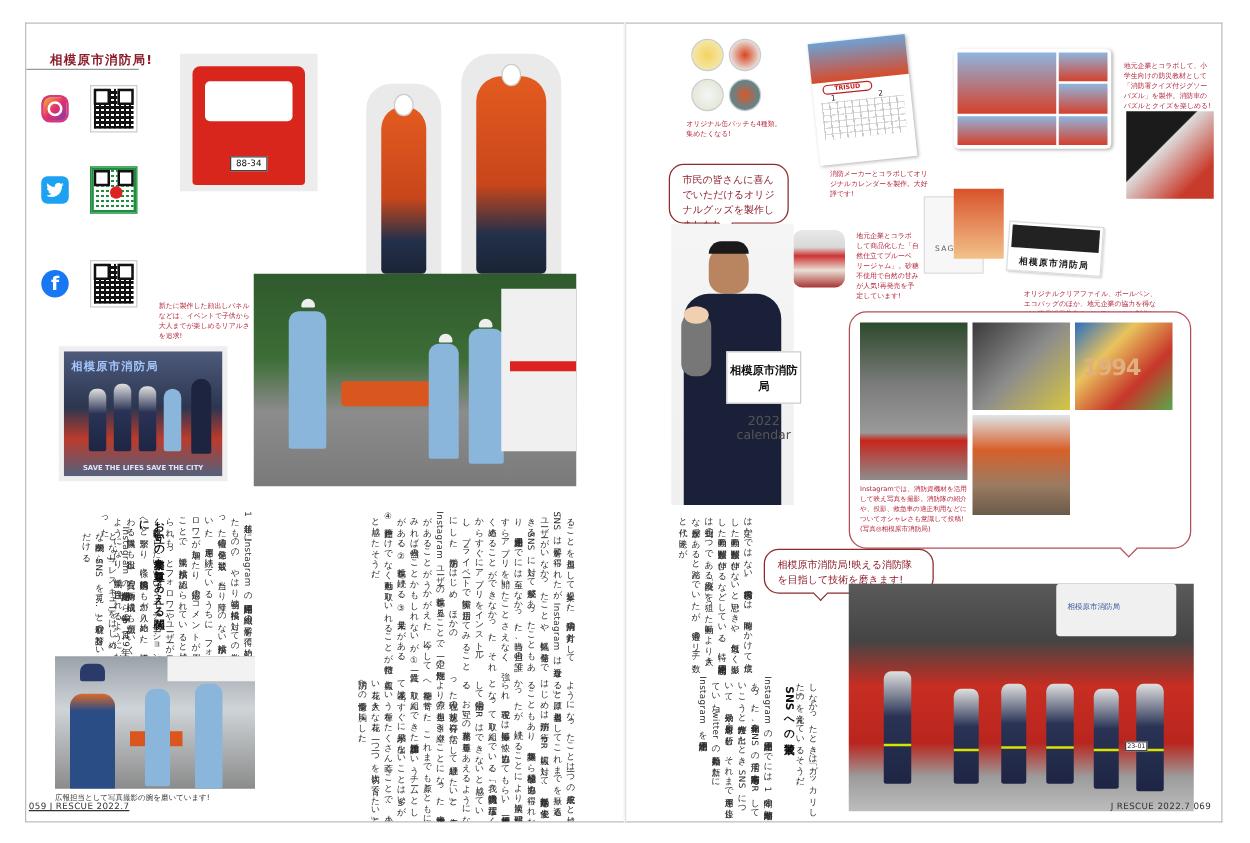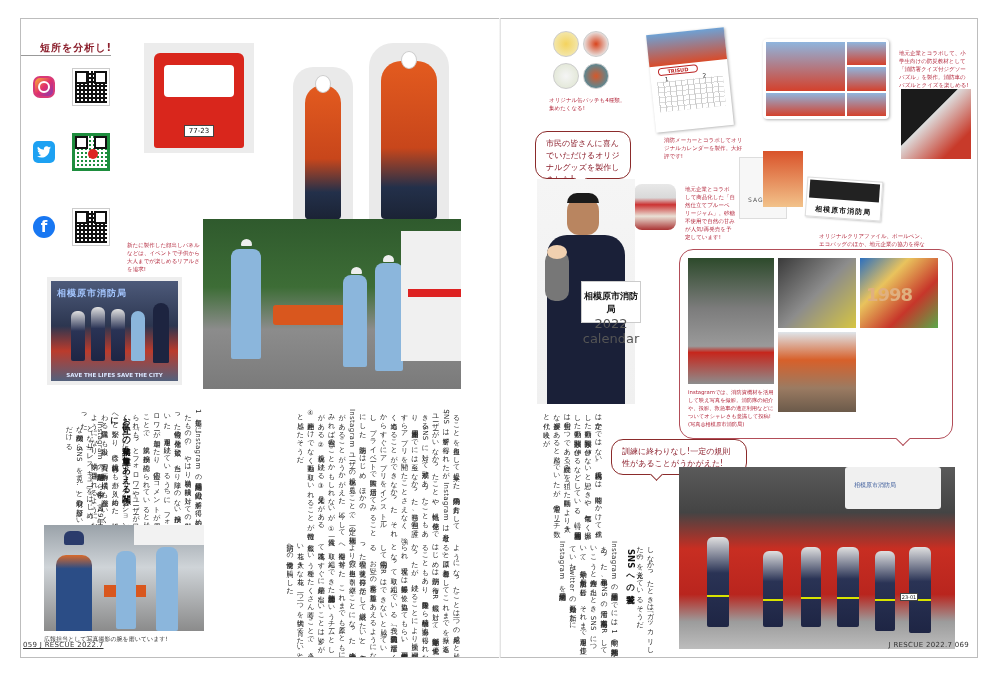--- a/index.html
+++ b/index.html
@@ -77,30 +77,30 @@
   .pamphlet { position: absolute; background: #fff; border: 1px solid #ddd; box-shadow: 1px 1px 2px rgba(0,0,0,.2); transform: rotate(4deg); }
   .pamphlet .ph { position: absolute; left: 2px; right: 2px; top: 2px; height: 18px; background: #222; }
   .pamphlet .t { position: absolute; left: 0; right: 0; bottom: 2px; font-size: 7px; font-weight: bold; text-align: center; color: #111; letter-spacing: 1px; }
 
   .insta-frame { position: absolute; left: 178px; top: 230px; width: 274px; height: 190px; border: 1.5px solid #b24d58; border-radius: 14px; background: #fff; }
   .insta-frame::after { content: ""; position: absolute; right: 44px; bottom: -6px; width: 9px; height: 9px; background: #fff; border-right: 1.5px solid #b24d58; border-bottom: 1.5px solid #b24d58; transform: rotate(45deg); }
   .grid-photo { position: absolute; }
 
   .sign { position: absolute; background: #fff; border: 1px solid #ccc; text-align: center; }
   .sign .t1 { font-size: 9px; font-weight: bold; color: #111; margin-top: 8px; }
-  .sign .t2 { font-size: 13px; color: #555; margin-top: 0; }
+  .sign .t2 { font-size: 10px; color: #555; margin-top: 16px; }
 </style>
 </head>
 <body>
 
 <div class="spread">
 
   <div class="page page-left">
 
-    <div class="access-title">短所を分析し!</div>
+    <div class="access-title">相模原市消防局!</div>
     <div class="access-rule"></div>
 
     <div class="social-row" style="top:50px;">
       <div class="social-icon ig">
           <div class="ig-inner"></div>
         </div>
       <div class="qr"></div>
     </div>
     <div class="social-row" style="top:115px;">
       <div class="social-icon tw">
@@ -113,21 +113,21 @@
         </div>
     </div>
     <div class="social-row" style="top:190px;">
       <div class="social-icon fb">f</div>
       <div class="qr"></div>
     </div>
 
     <div class="truck">
       <div class="truck-body"></div>
       <div class="truck-window"></div>
-      <div class="truck-plate">77-23</div>
+      <div class="truck-plate">88-34</div>
     </div>
 
     <div class="cutout" style="left:272px; top:48px; width:60px; height:162px; border-radius:20px 20px 0 0;">
       <div class="fig"></div>
         <div class="face"></div>
     </div>
     <div class="cutout" style="left:348px; top:24px; width:80px; height:186px; border-radius:24px 24px 0 0;">
       <div class="fig"></div>
         <div class="face"></div>
     </div>
@@ -230,27 +230,27 @@
     </div>
     <div class="sign" style="left:80px; top:262px; width:60px; height:42px;">
       <div class="t1">相模原市消防局</div>
       <div class="t2">2022 calendar</div>
     </div>
 
     <div class="insta-frame">
       <div class="grid-photo" style="left:8px; top:8px; width:86px; height:126px; background:linear-gradient(180deg,#2d4a2b 0%,#7c7c7c 40%,#9a9a9a 70%,#c6261c 75%,#8d8d8d 100%);"></div>
       <div class="grid-photo" style="left:98px; top:8px; width:78px; height:70px; background:linear-gradient(135deg,#3a3a3a,#8c8c8c,#d6c542);"></div>
       <div class="grid-photo" style="left:180px; top:8px; width:78px; height:70px; background:linear-gradient(135deg,#2b6fbf,#e9c35d,#c7362a,#5aa84a);">
-        <div style="position:absolute; left:6px; top:26px; font-size:18px; font-weight:bold; color:#e0b080; letter-spacing:-1px;">1998</div>
+        <div style="position:absolute; left:6px; top:26px; font-size:18px; font-weight:bold; color:#e0b080; letter-spacing:-1px;">1994</div>
       </div>
       <div class="grid-photo" style="left:98px; top:82px; width:78px; height:80px; background:linear-gradient(180deg,#dfe5ea 0%,#d7602a 35%,#9b7b62 70%,#6b5a4a 100%);"></div>
       <div class="caption" style="left:8px; top:138px; width:88px; font-size:5.3px;">Instagramでは、消防資機材を活用して映え写真を撮影。消防隊の紹介や、投影、救急車の適正利用などについてオシャレさも意識して投稿!(写真◎相模原市消防局)</div>
     </div>
 
-    <div class="bubble b-left-tail" style="left:110px; top:420px; width:136px; height:36px;">訓練に終わりなし!一定の規則性があることがうかがえた!</div>
+    <div class="bubble b-left-tail" style="left:110px; top:420px; width:136px; height:36px;">相模原市消防局!映える消防隊を目指して技術を磨きます!</div>
 
     <div class="photo ph-fleet" style="left:178px; top:448px; width:276px; height:182px;">
       <div style="position:absolute; left:166px; top:0; width:96px; height:42px; background:#f0f0f0; border-radius:3px;"></div>
       <div style="position:absolute; left:175px; top:14px; font-size:6px; color:#3a5a9a;">相模原市消防局</div>
       <div class="person-gear" style="left:28px; top:70px; width:22px; height:90px;">
           <div class="stripe" style="top:58px;"></div>
         </div>
       <div class="person-gear" style="left:84px; top:84px; width:20px; height:76px;">
           <div class="stripe" style="top:48px;"></div>
         </div>

